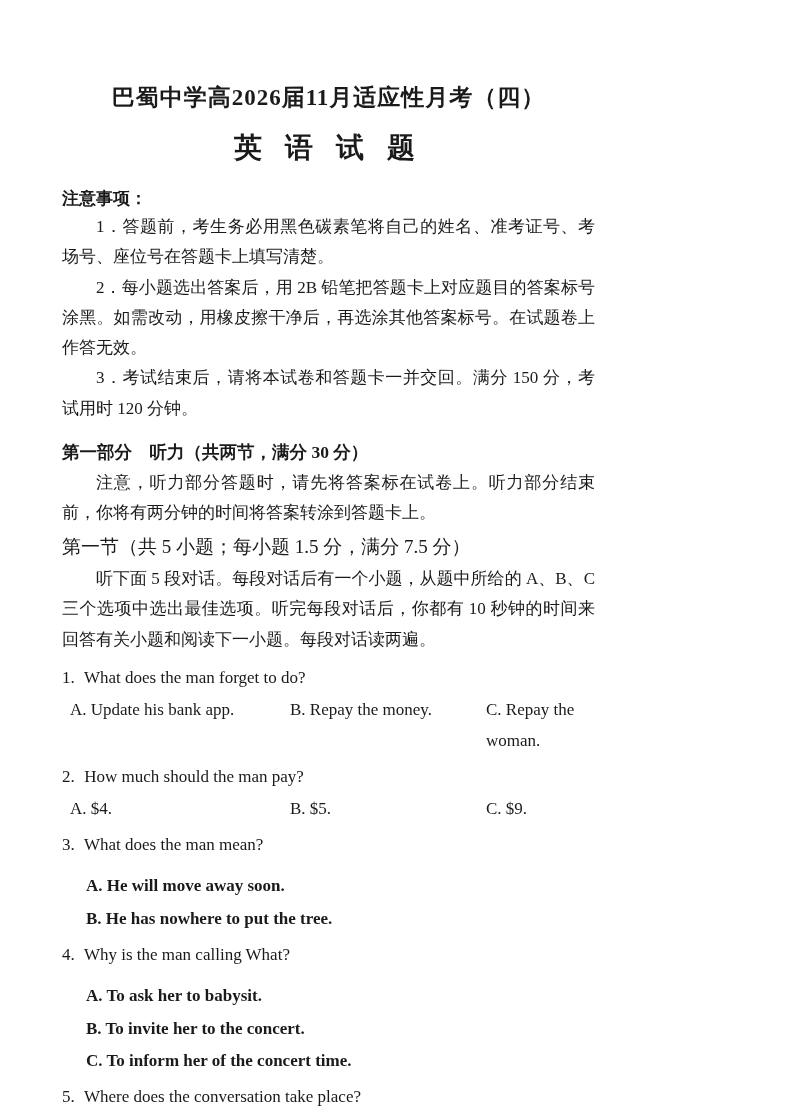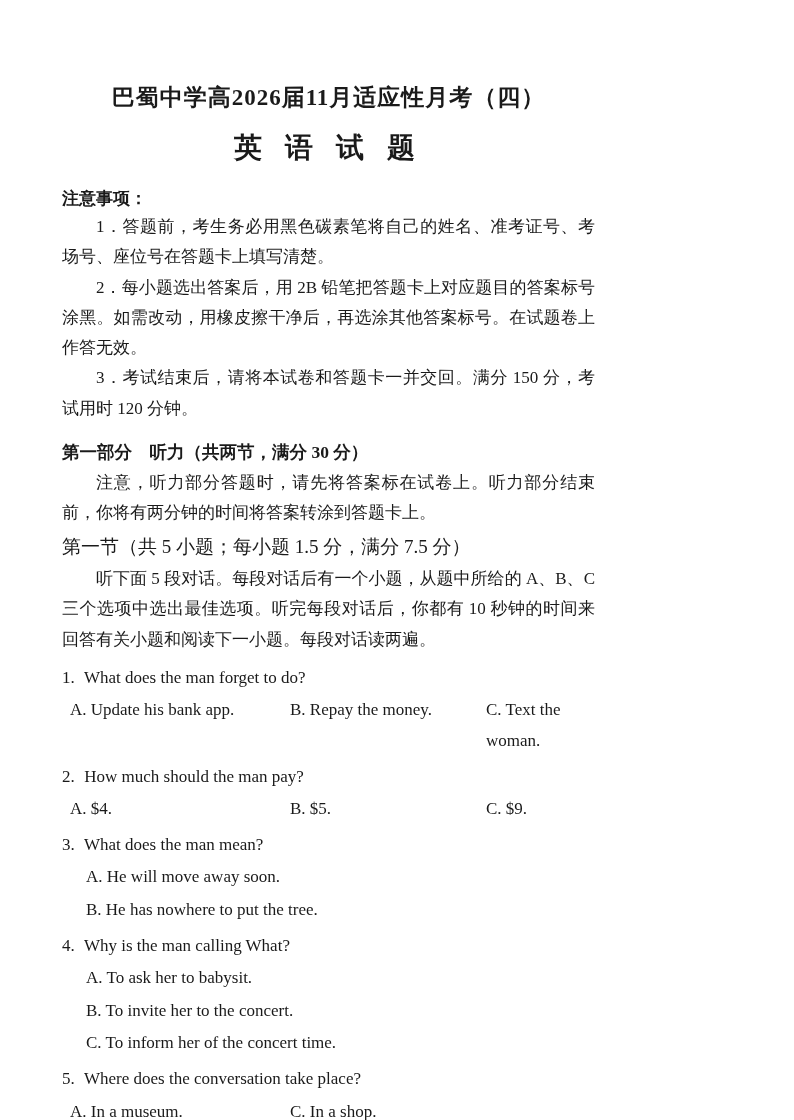--- a/index.html
+++ b/index.html
@@ -74,21 +74,22 @@
   .options-inline {
     display: grid;
     grid-template-columns: 220px 196px auto;
     margin-left: 8px;
     font-size: 17px;
     line-height: 1.8;
     margin-top: 2px;
   }
   .options-stacked {
     margin-left: 24px;
-    margin-top: 2px;
+    margin-top: 11px;
+    font-weight: bold;
   }
   .options-stacked .opt {
     font-size: 17px;
     line-height: 1.8;
     margin: 0 0 2px 0;
   }
 </style>
 </head>
 <body>
 
@@ -111,21 +112,21 @@
     <p class="para">听下面 5 段对话。每段对话后有一个小题，从题中所给的 A、B、C 三个选项中选出最佳选项。听完每段对话后，你都有 10 秒钟的时间来回答有关小题和阅读下一小题。每段对话读两遍。</p>
   </div>
 
   <div class="questions">
 
     <div class="question">
       <p class="q-line"><span class="q-number">1.</span> <span>What does the man forget to do?</span></p>
       <div class="options-inline">
         <span>A. Update his bank app.</span>
         <span>B. Repay the money.</span>
-        <span>C. Text the woman.</span>
+        <span>C. Repay the woman.</span>
       </div>
     </div>
 
     <div class="question">
       <p class="q-line"><span class="q-number">2.</span> <span>How much should the man pay?</span></p>
       <div class="options-inline">
         <span>A.  $4.</span>
         <span>B.  $5.</span>
         <span>C.  $9.</span>
       </div>

